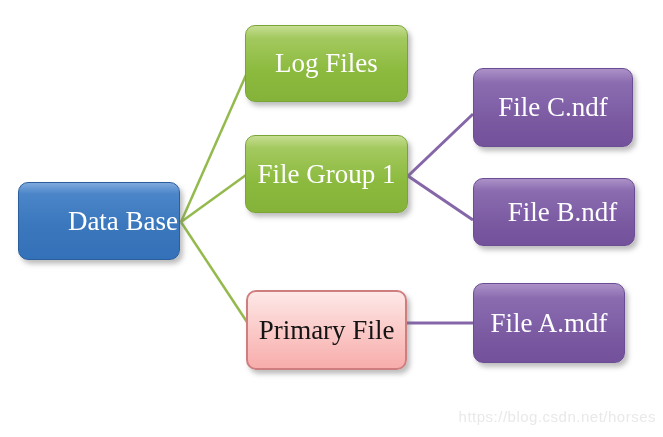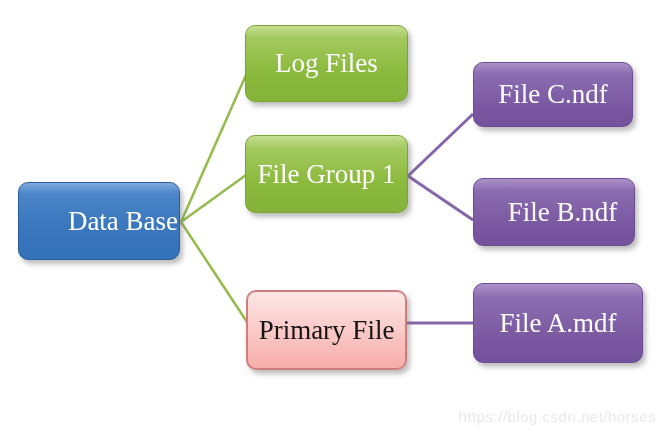--- a/index.html
+++ b/index.html
@@ -58,23 +58,23 @@
   .node-green-1, .node-green-2 {
     background: linear-gradient(180deg, #c6de92 0%, #a3c95f 16%, #8cba3e 60%, #85b33a 100%);
     border: 1px solid #7ba437;
   }
   .node-pink {
     left: 246px; top: 290px; width: 161px; height: 80px;
     background: linear-gradient(180deg, #fde8e7 0%, #fbd3d1 35%, #f7adab 100%);
     border: 2px solid #cf7e80;
     color: #141414;
   }
-  .node-purple-c { left: 473px; top: 62px;  width: 160px; height: 65px; }
+  .node-purple-c { left: 473px; top: 68px;  width: 160px; height: 79px; }
   .node-purple-b { left: 473px; top: 178px; width: 162px; height: 68px; padding-left: 17px; }
-  .node-purple-a { left: 473px; top: 283px; width: 170px; height: 80px; }
+  .node-purple-a { left: 473px; top: 283px; width: 152px; height: 80px; }
   .node-purple-c, .node-purple-b, .node-purple-a {
     background: linear-gradient(180deg, #ab91c7 0%, #8b6cb0 18%, #7b5aa2 65%, #74519b 100%);
     border: 1px solid #6a4d94;
   }
   .node-label {
     pointer-events: none;
   }
   .watermark {
     position: absolute;
     right: 7px;

